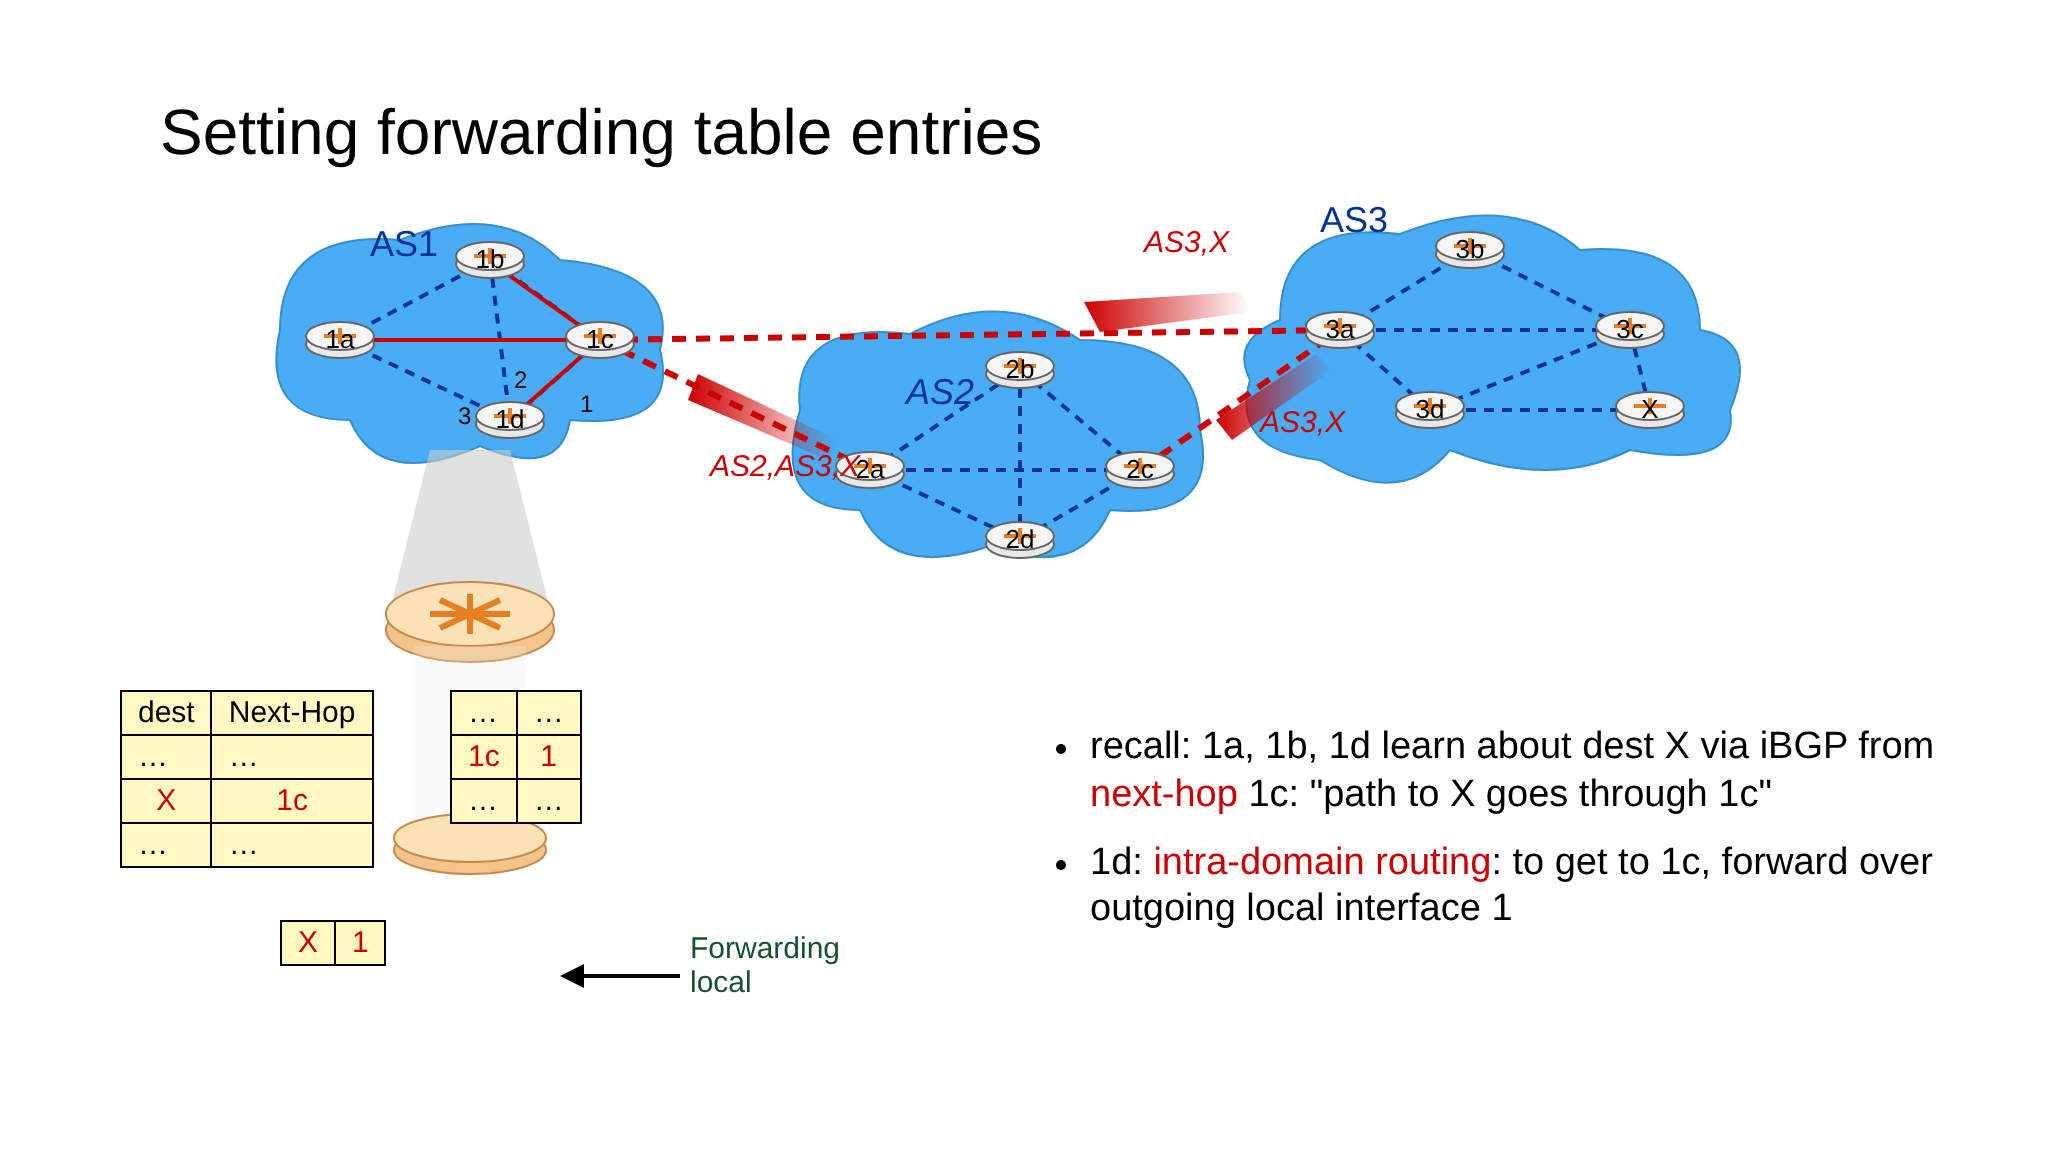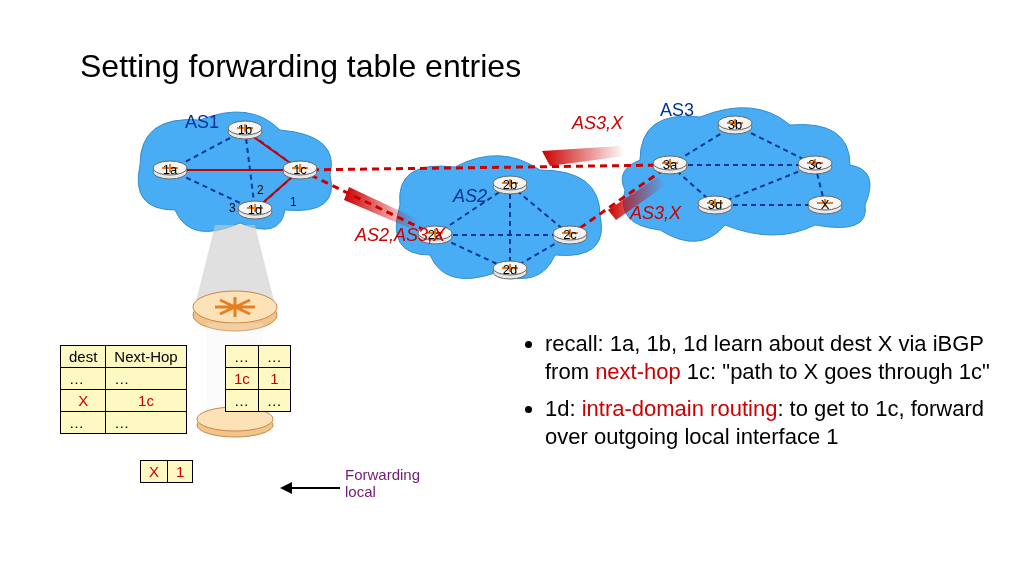--- a/index.html
+++ b/index.html
@@ -23,21 +23,21 @@
   .as-label {
     position: absolute;
     color: #003399;
     font-size: 18px;
     font-weight: 400;
   }
   .path-label {
     position: absolute;
     color: #cc0000;
     font-style: italic;
-    font-size: 18px;
+    font-size: 15px;
   }
   .iface-label {
     position: absolute;
     color: #000;
     font-size: 12px;
   }
   .table {
     position: absolute;
     border-collapse: collapse;
     background: #fef9c3;
@@ -46,28 +46,28 @@
   .table td, .table th {
     border: 1px solid #000;
     padding: 2px 8px;
     text-align: left;
     font-weight: 400;
   }
   .table .red { color: #cc0000; text-align: center; }
   .fwd-label {
     position: absolute;
     font-size: 15px;
-    color: #701a75;
+    color: #14532d;
   }
   .bullets {
     position: absolute;
     left: 505px;
-    top: 308px;
+    top: 343px;
     width: 450px;
-    font-size: 22px;
+    font-size: 19px;
     color: #000;
     line-height: 1.25;
   }
   .bullets li { margin-bottom: 10px; }
   .red { color: #cc0000; }
   svg { position: absolute; }
   .cloud {
     fill: #3fa9f5;
     stroke: #2c88c8;
     stroke-width: 1;

